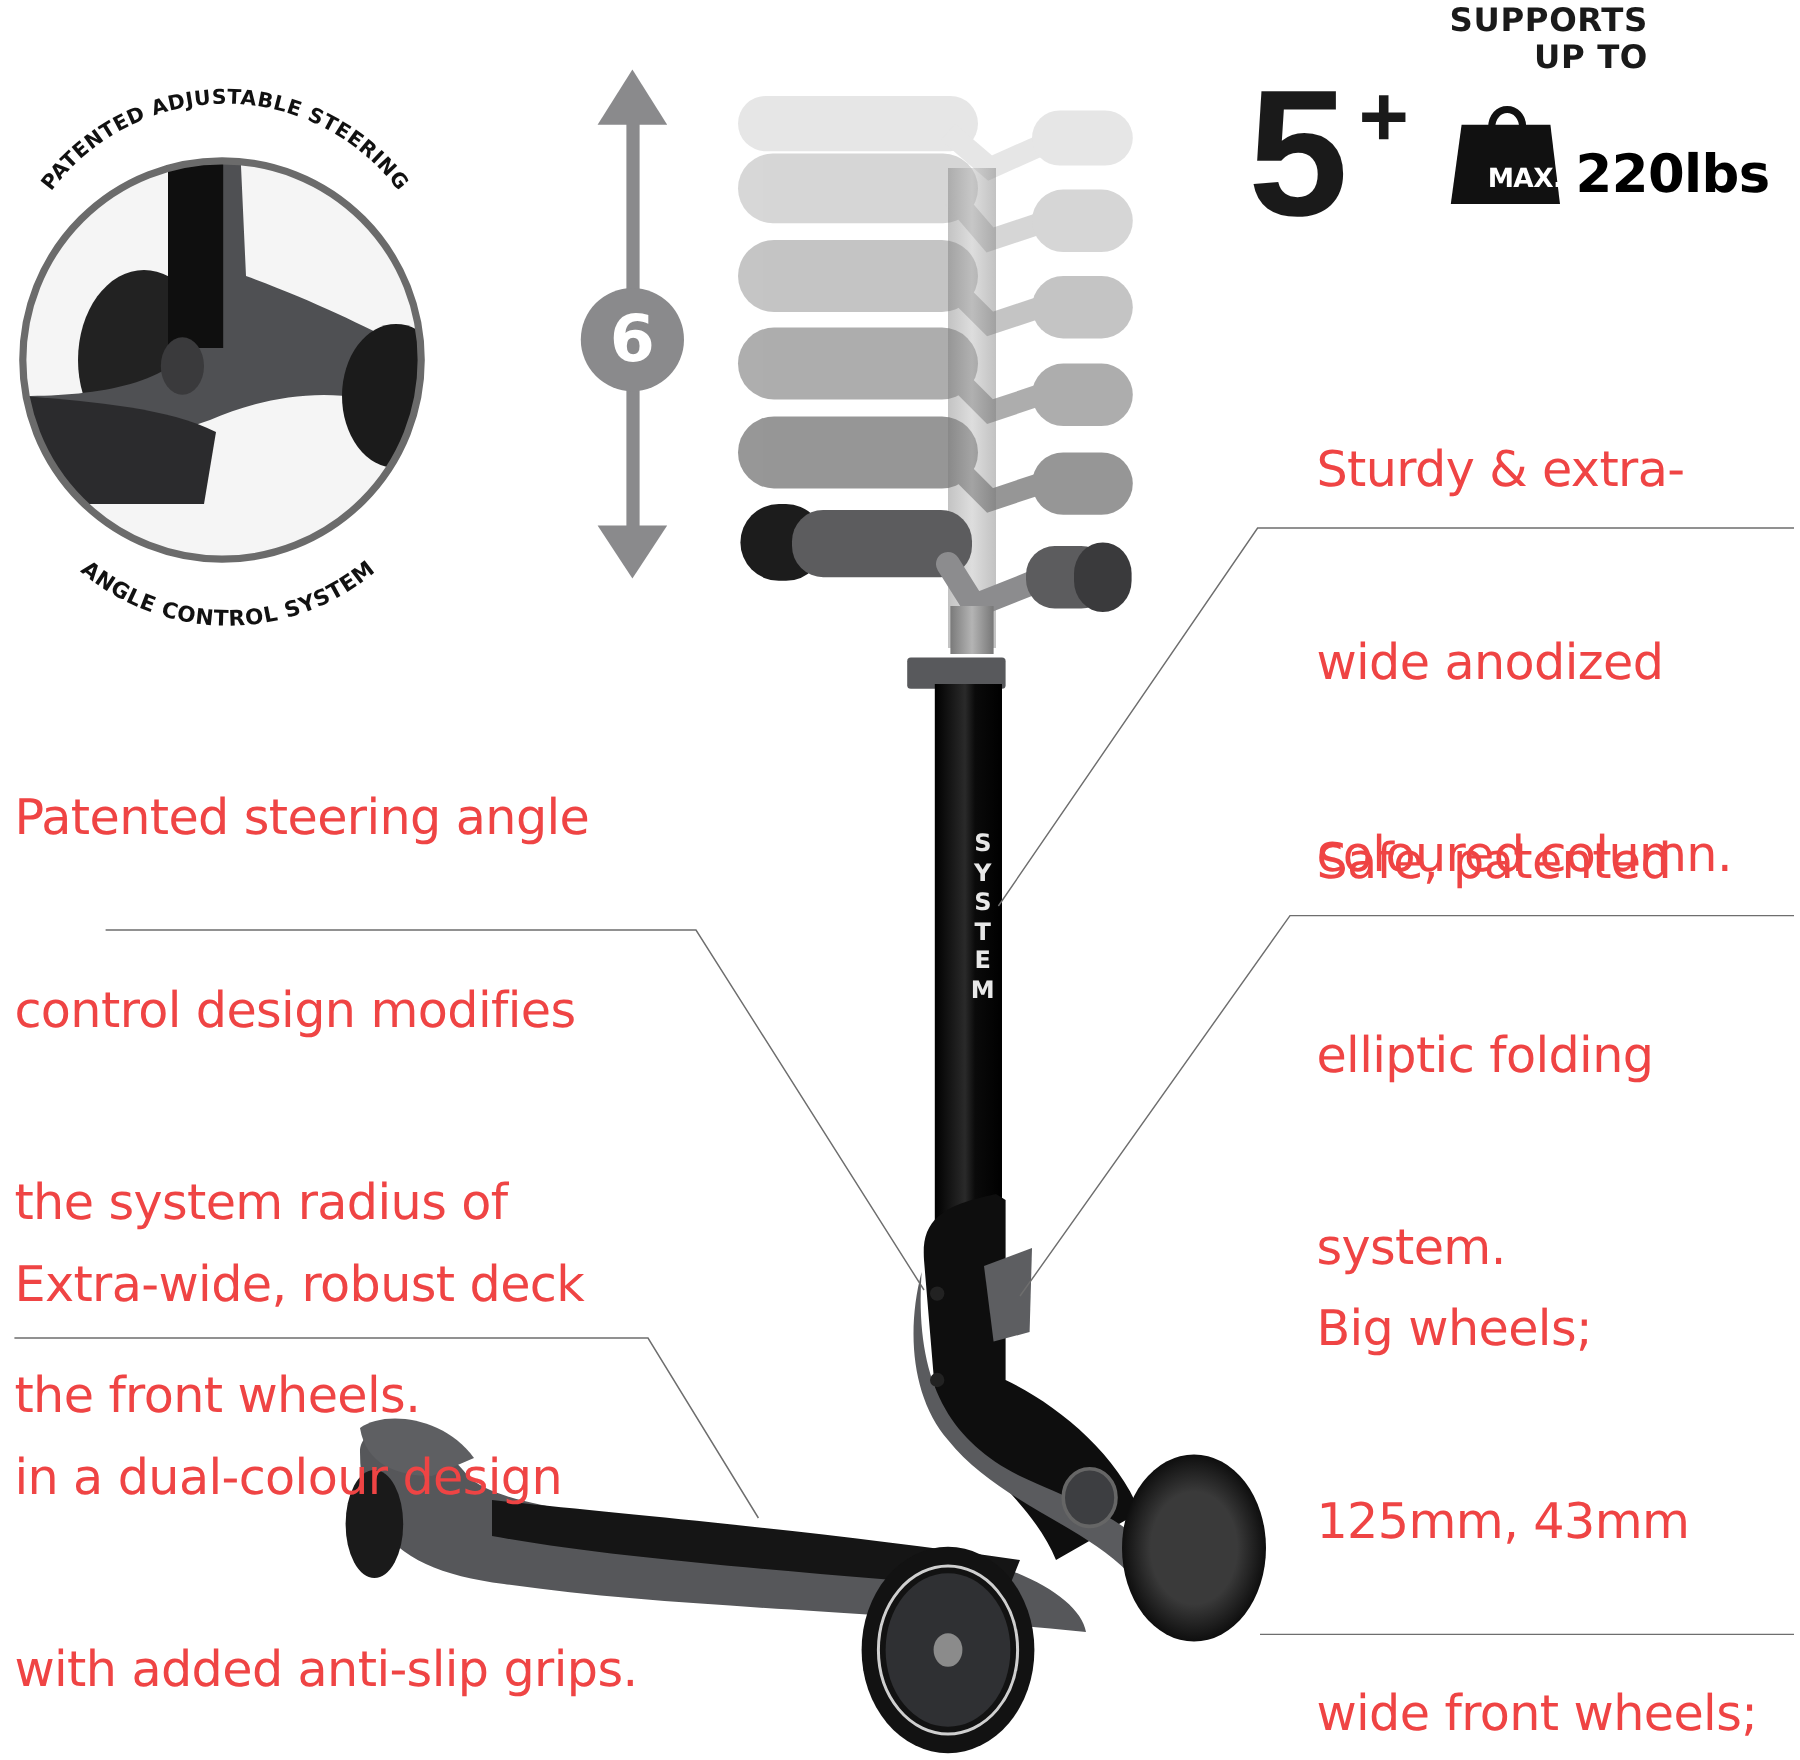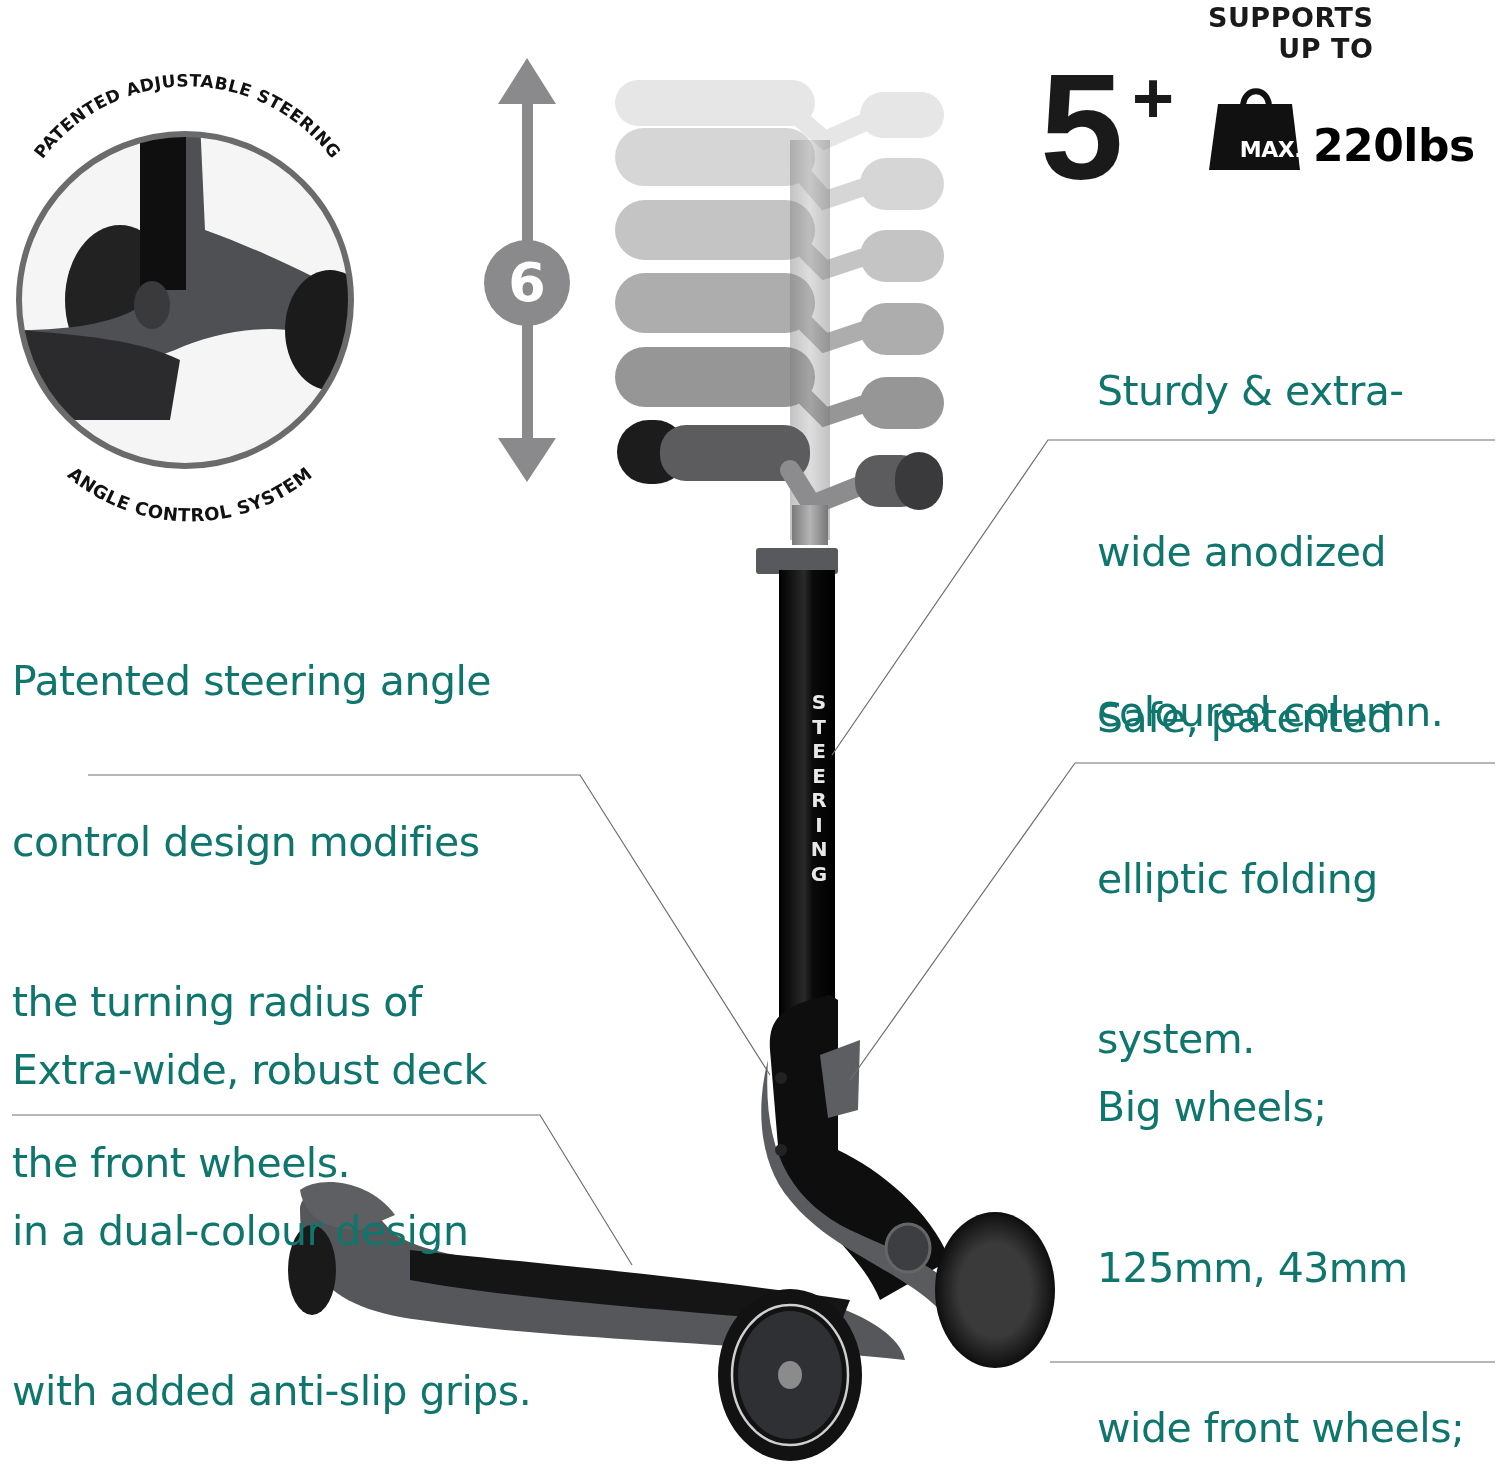--- a/index.html
+++ b/index.html
@@ -6,21 +6,21 @@
   html, body { width: 1500px; height: 1467px; background: #ffffff; overflow: hidden; }
   body { position: relative; font-family: "DejaVu Sans", sans-serif; color: #111; }
   .abs { position: absolute; }
   .feature-text {
     position: absolute;
     font-family: "DejaVu Sans", sans-serif;
     font-weight: 400;
     font-size: 41px;
     line-height: 53.5px;
     letter-spacing: -0.5px;
-    color: #0f766e;
+    color: #ef4444;
     white-space: pre;
   }
   .stage { position: absolute; left: 0; top: 0; width: 1500px; height: 1467px; }
   .five {
     position: absolute; left: 1040px; top: 52px;
     font-family: "Liberation Sans", sans-serif; font-weight: 700;
     font-size: 150px; line-height: 150px; color: #1a1a1a; letter-spacing: -4px;
   }
   .plus {
     position: absolute; left: 1132px; top: 62px;
@@ -194,26 +194,26 @@
 <span>UP TO</span></div>
 
   <div class="five">5</div>
   <div class="plus">+</div>
 
   <div class="weight-label">MAX.</div>
   <div class="max-weight">220lbs</div>
 
   <div class="six-badge">6</div>
 
-  <div class="brand-vertical">STEERING</div>
+  <div class="brand-vertical">SYSTEM</div>
 
   <div class="feature-text" style="left:12px; top:548px;">
     <div>Patented steering angle</div>
     <div>control design modifies</div>
-    <div>the turning radius of</div>
+    <div>the system radius of</div>
     <div>the front wheels.</div>
   </div>
 
   <div class="feature-text" style="left:1097px; top:258px;">
     <div>Sturdy &amp; extra-</div>
     <div>wide anodized</div>
     <div>coloured column.</div>
   </div>
 
   <div class="feature-text" style="left:1097px; top:585px;">

